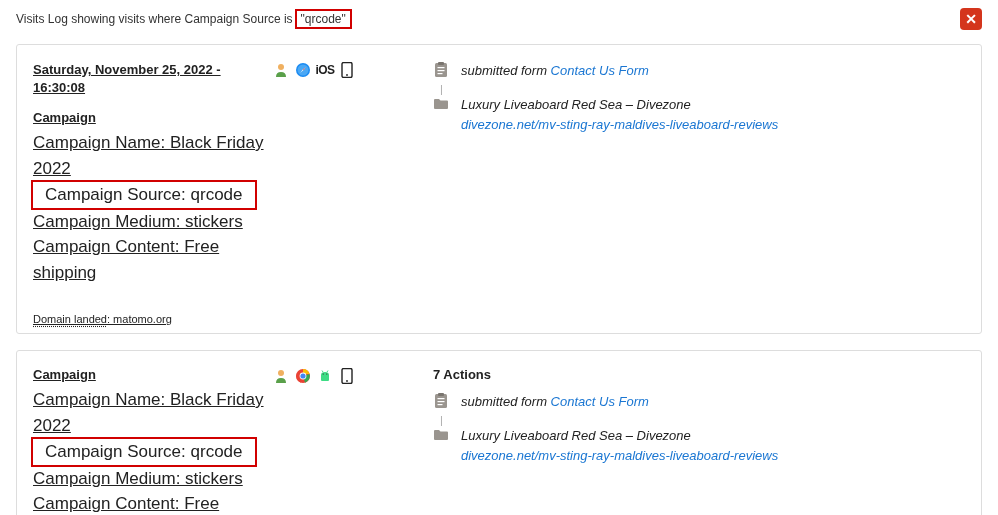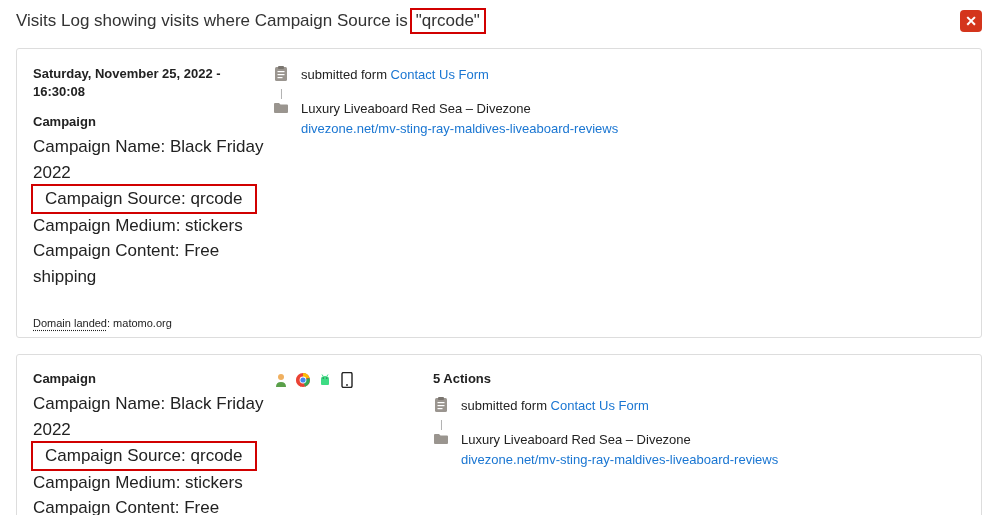--- a/index.html
+++ b/index.html
@@ -12,21 +12,21 @@
     height: 515px;
     padding: 8px 16px 16px 16px;
   }
   .header-row {
     display: flex;
     justify-content: space-between;
     align-items: center;
     margin-bottom: 14px;
   }
   .title-line {
-    font-size: 17px;
+    font-size: 12px;
     font-weight: 400;
     color: #333;
     display: flex;
     align-items: center;
     flex-wrap: wrap;
   }
   .red-box {
     border: 2px solid #d10000;
     padding: 1px 4px;
     margin-left: 2px;
@@ -47,20 +47,21 @@
   .visit-card {
     border: 1px solid #ddd;
     border-radius: 3px;
     padding: 16px 18px 8px 16px;
     margin-bottom: 16px;
     display: flex;
   }
   .left-col {
     width: 240px;
     flex-shrink: 0;
+    text-decoration: underline;
   }
   .datetime {
     font-weight: 700;
     font-size: 13px;
     line-height: 1.35;
     margin-bottom: 14px;
   }
   .section-label {
     font-weight: 700;
     margin-bottom: 5px;
@@ -116,21 +117,21 @@
   .action-icon {
     flex-shrink: 0;
     color: #999590;
     width: 16px;
     height: 16px;
     display: flex;
     align-items: center;
     justify-content: center;
     margin-top: 1px;
   }
-  .action-text { line-height: 1.5; }
+  .action-text { line-height: 1.5; font-style: italic; }
   .link { color: #1a76d2; cursor: pointer; }
   .timeline-dash {
     color: #aaa;
     font-size: 11px;
     margin-left: 7px;
     margin-bottom: 2px;
     line-height: 0.8;
   }
 </style>
 </head>
@@ -151,20 +152,43 @@
     <div class="datetime">Saturday, November 25, 2022 - 16:30:08</div>
     <div class="section-label">Campaign</div>
     <div class="campaign-line">Campaign Name: Black Friday 2022</div>
     <div class="campaign-line"><span class="red-box-tight">Campaign Source: qrcode</span></div>
     <div class="campaign-line">Campaign Medium: stickers</div>
     <div class="campaign-line">Campaign Content: Free shipping</div>
     <div class="domain-landed">
       <span class="lbl">Domain landed</span><span>: matomo.org</span>
     </div>
   </div>
+  <div class="mid-col">
+    <span class="ico">
+      <svg width="16" height="16" viewBox="0 0 16 16">
+          <circle cx="8" cy="5" r="3" fill="#f0b060"></circle>
+          <path d="M3 15 Q3 10 8 10 Q13 10 13 15 Z" fill="#5aa04a"></path>
+        </svg>
+    </span>
+    <span class="ico">
+      <svg width="16" height="16" viewBox="0 0 16 16">
+          <circle cx="8" cy="8" r="7" fill="#1b8bf2"></circle>
+          <circle cx="8" cy="8" r="5.5" fill="#4aa8f5"></circle>
+          <path d="M5 11 L8 7.5 L11 5 L8 8.5 Z" fill="#fff"></path>
+          <path d="M8 7.5 L11 5 L8 8.5 Z" fill="#ff4b3a"></path>
+        </svg>
+    </span>
+    <span class="ico ios-txt">iOS</span>
+    <span class="ico">
+      <svg width="12" height="16" viewBox="0 0 12 16">
+          <rect x="1" y="0.5" width="10" height="15" rx="1.5" fill="none" stroke="#222" stroke-width="1.4"></rect>
+          <circle cx="6" cy="13" r="0.9" fill="#222"></circle>
+        </svg>
+    </span>
+  </div>
   <div class="right-col">
     <div class="action-row">
       <span class="action-icon">
         <svg width="14" height="16" viewBox="0 0 14 16">
             <rect x="1" y="1" width="12" height="14" rx="1.5" fill="#9a958f"></rect>
             <rect x="4" y="0" width="6" height="3" rx="1" fill="#7a756f"></rect>
             <rect x="3.5" y="5" width="7" height="1.2" fill="#fff"></rect>
             <rect x="3.5" y="8" width="7" height="1.2" fill="#fff"></rect>
             <rect x="3.5" y="11" width="5" height="1.2" fill="#fff"></rect>
           </svg>
@@ -227,21 +251,21 @@
         </svg>
     </span>
     <span class="ico">
       <svg width="12" height="16" viewBox="0 0 12 16">
           <rect x="1" y="0.5" width="10" height="15" rx="1.5" fill="none" stroke="#222" stroke-width="1.4"></rect>
           <circle cx="6" cy="13" r="0.9" fill="#222"></circle>
         </svg>
     </span>
   </div>
   <div class="right-col">
-    <div class="actions-header">5 Actions</div>
+    <div class="actions-header">7 Actions</div>
     <div class="action-row">
       <span class="action-icon">
         <svg width="14" height="16" viewBox="0 0 14 16">
             <rect x="1" y="1" width="12" height="14" rx="1.5" fill="#9a958f"></rect>
             <rect x="4" y="0" width="6" height="3" rx="1" fill="#7a756f"></rect>
             <rect x="3.5" y="5" width="7" height="1.2" fill="#fff"></rect>
             <rect x="3.5" y="8" width="7" height="1.2" fill="#fff"></rect>
             <rect x="3.5" y="11" width="5" height="1.2" fill="#fff"></rect>
           </svg>
       </span>

